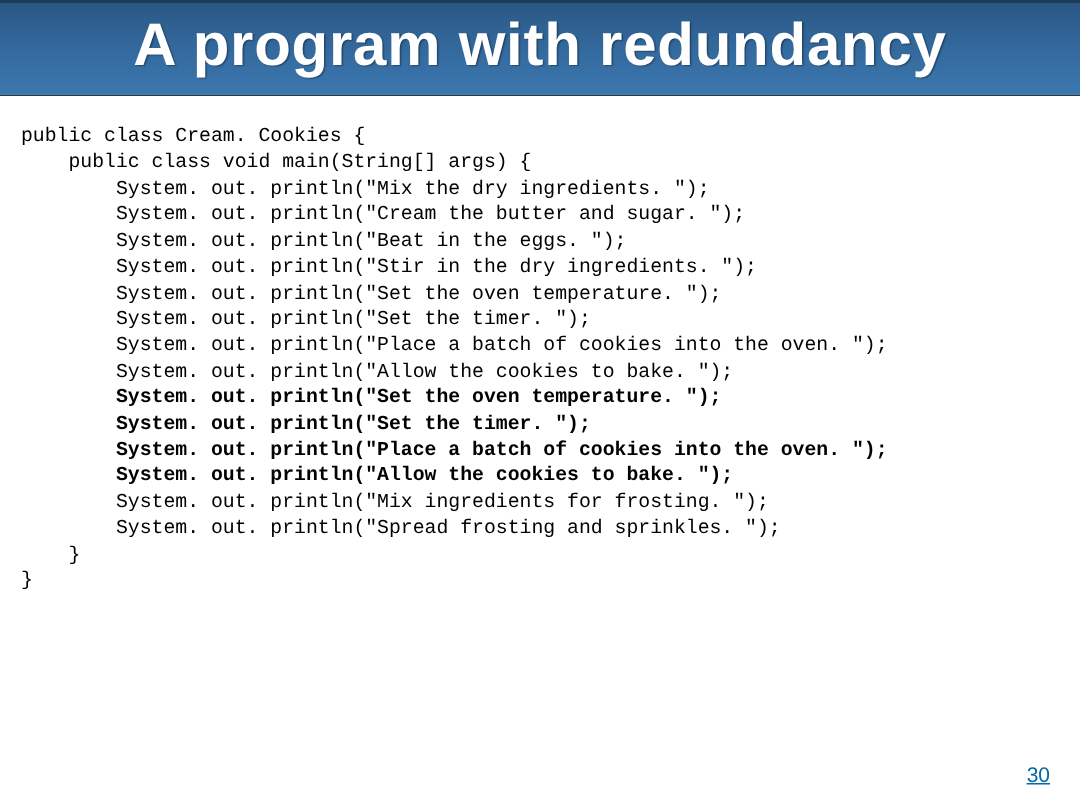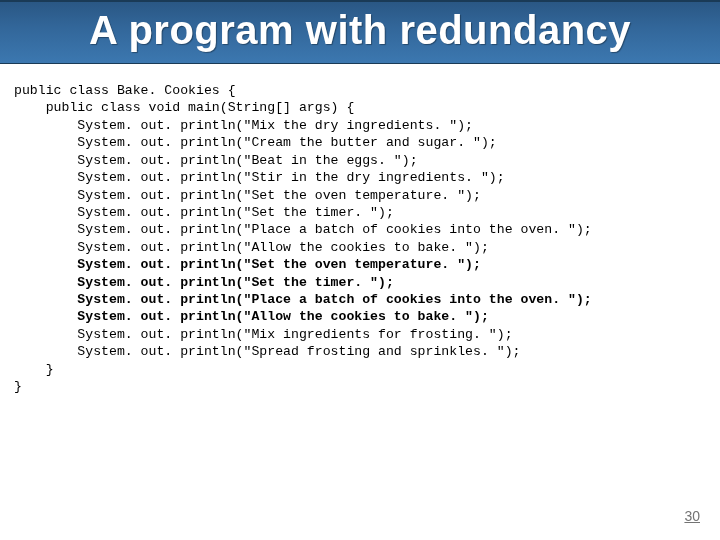--- a/index.html
+++ b/index.html
@@ -35,34 +35,34 @@
     white-space: pre;
     padding: 18px 0 0 14px;
     color: #000000;
   }
   .bold { font-weight: bold; }
   .page-num {
     position: absolute;
     right: 20px;
     bottom: 16px;
     font-size: 14px;
-    color: #737373;
+    color: #0369a1;
     text-decoration: underline;
   }
 </style>
 </head>
 <body>
 
 <div class="slide">
 
   <div class="title-bar">
     <div class="title">A program with redundancy</div>
   </div>
 
-  <div class="code-block"><span>public class Bake. Cookies {</span>
+  <div class="code-block"><span>public class Cream. Cookies {</span>
 <span>    public class void main(String[] args) {</span>
 <span>        System. out. println("Mix the dry ingredients. ");</span>
 <span>        System. out. println("Cream the butter and sugar. ");</span>
 <span>        System. out. println("Beat in the eggs. ");</span>
 <span>        System. out. println("Stir in the dry ingredients. ");</span>
 <span>        System. out. println("Set the oven temperature. ");</span>
 <span>        System. out. println("Set the timer. ");</span>
 <span>        System. out. println("Place a batch of cookies into the oven. ");</span>
 <span>        System. out. println("Allow the cookies to bake. ");</span>
 <span class="bold">        System. out. println("Set the oven temperature. ");</span>

